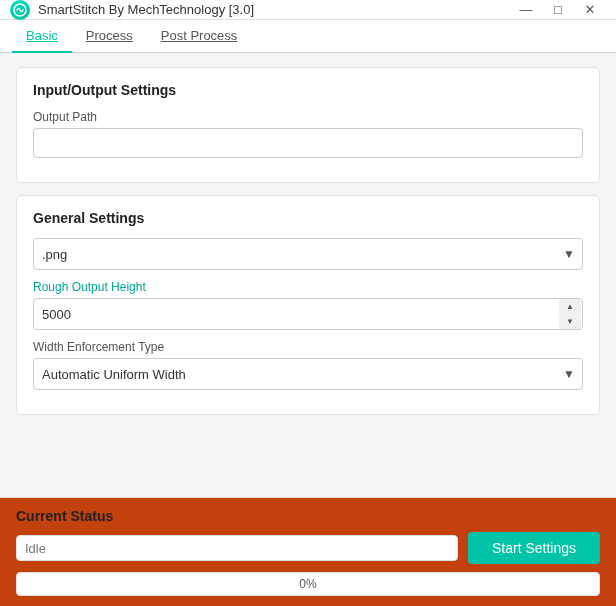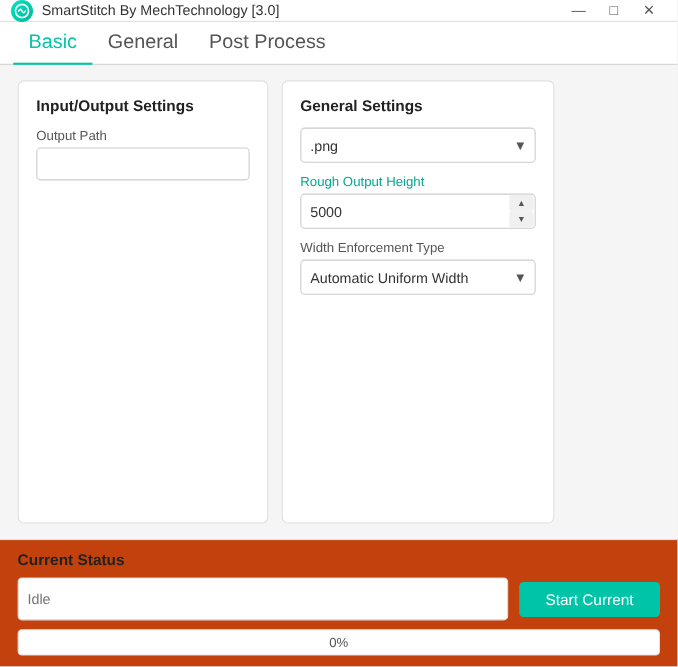--- a/index.html
+++ b/index.html
@@ -69,39 +69,40 @@
 
     .tab-bar {
       background: #ffffff;
       display: flex;
       padding: 0 12px;
       border-bottom: 1px solid #d0d0d0;
     }
 
     .tab {
       padding: 8px 14px;
-      font-size: 18px;
+      font-size: 13px;
       color: #555;
       cursor: pointer;
       border-bottom: 2px solid transparent;
       margin-bottom: -1px;
+      text-decoration: underline;
     }
 
     .tab.active {
       color: #00c4a7;
       border-bottom: 2px solid #00c4a7;
     }
 
     .main-content {
       flex: 1;
       overflow-y: auto;
       padding: 14px 16px;
       background: #f5f5f5;
       display: flex;
-      flex-direction: row;
+      flex-direction: column;
       gap: 12px;
     }
 
     .section-card {
       background: #ffffff;
       border: 1px solid #e0e0e0;
       border-radius: 6px;
       padding: 14px 16px;
     }
 
@@ -243,21 +244,21 @@
 
     .status-row {
       display: flex;
       gap: 10px;
       align-items: center;
       margin-bottom: 8px;
     }
 
     .status-input {
       flex: 1;
-      height: 39px;
+      height: 26px;
       border: 1px solid #ddd;
       border-radius: 4px;
       padding: 0 8px;
       font-size: 13px;
       color: #aaa;
       background: #fff;
       outline: none;
     }
 
     .start-btn {
@@ -314,21 +315,21 @@
   <span class="title-bar-title">SmartStitch By MechTechnology [3.0]</span>
   <div class="title-bar-controls">
     <button class="title-bar-btn">—</button>
     <button class="title-bar-btn">□</button>
     <button class="title-bar-btn close">✕</button>
   </div>
 </div>
 
 <div class="tab-bar">
   <div class="tab active">Basic</div>
-  <div class="tab">General</div>
+  <div class="tab">Process</div>
   <div class="tab">Post Process</div>
 </div>
 
 <div class="main-content">
 
   <div class="section-card">
     <div class="section-title">Input/Output Settings</div>
 
 
     <div class="field-group">
@@ -376,19 +377,19 @@
       </div>
     </div>
   </div>
 
 </div>
 
 <div class="status-bar">
   <div class="status-title">Current Status</div>
   <div class="status-row">
     <input class="status-input" type="text" readonly="" placeholder="Idle" style="">
-    <button class="start-btn">Start Current</button>
+    <button class="start-btn">Start Settings</button>
   </div>
   <div class="progress-bar-container">
     <div class="progress-bar-fill" style="width: 0%"></div>
     <span class="progress-text">0%</span>
   </div>
 </div>
 
 </body></html>

